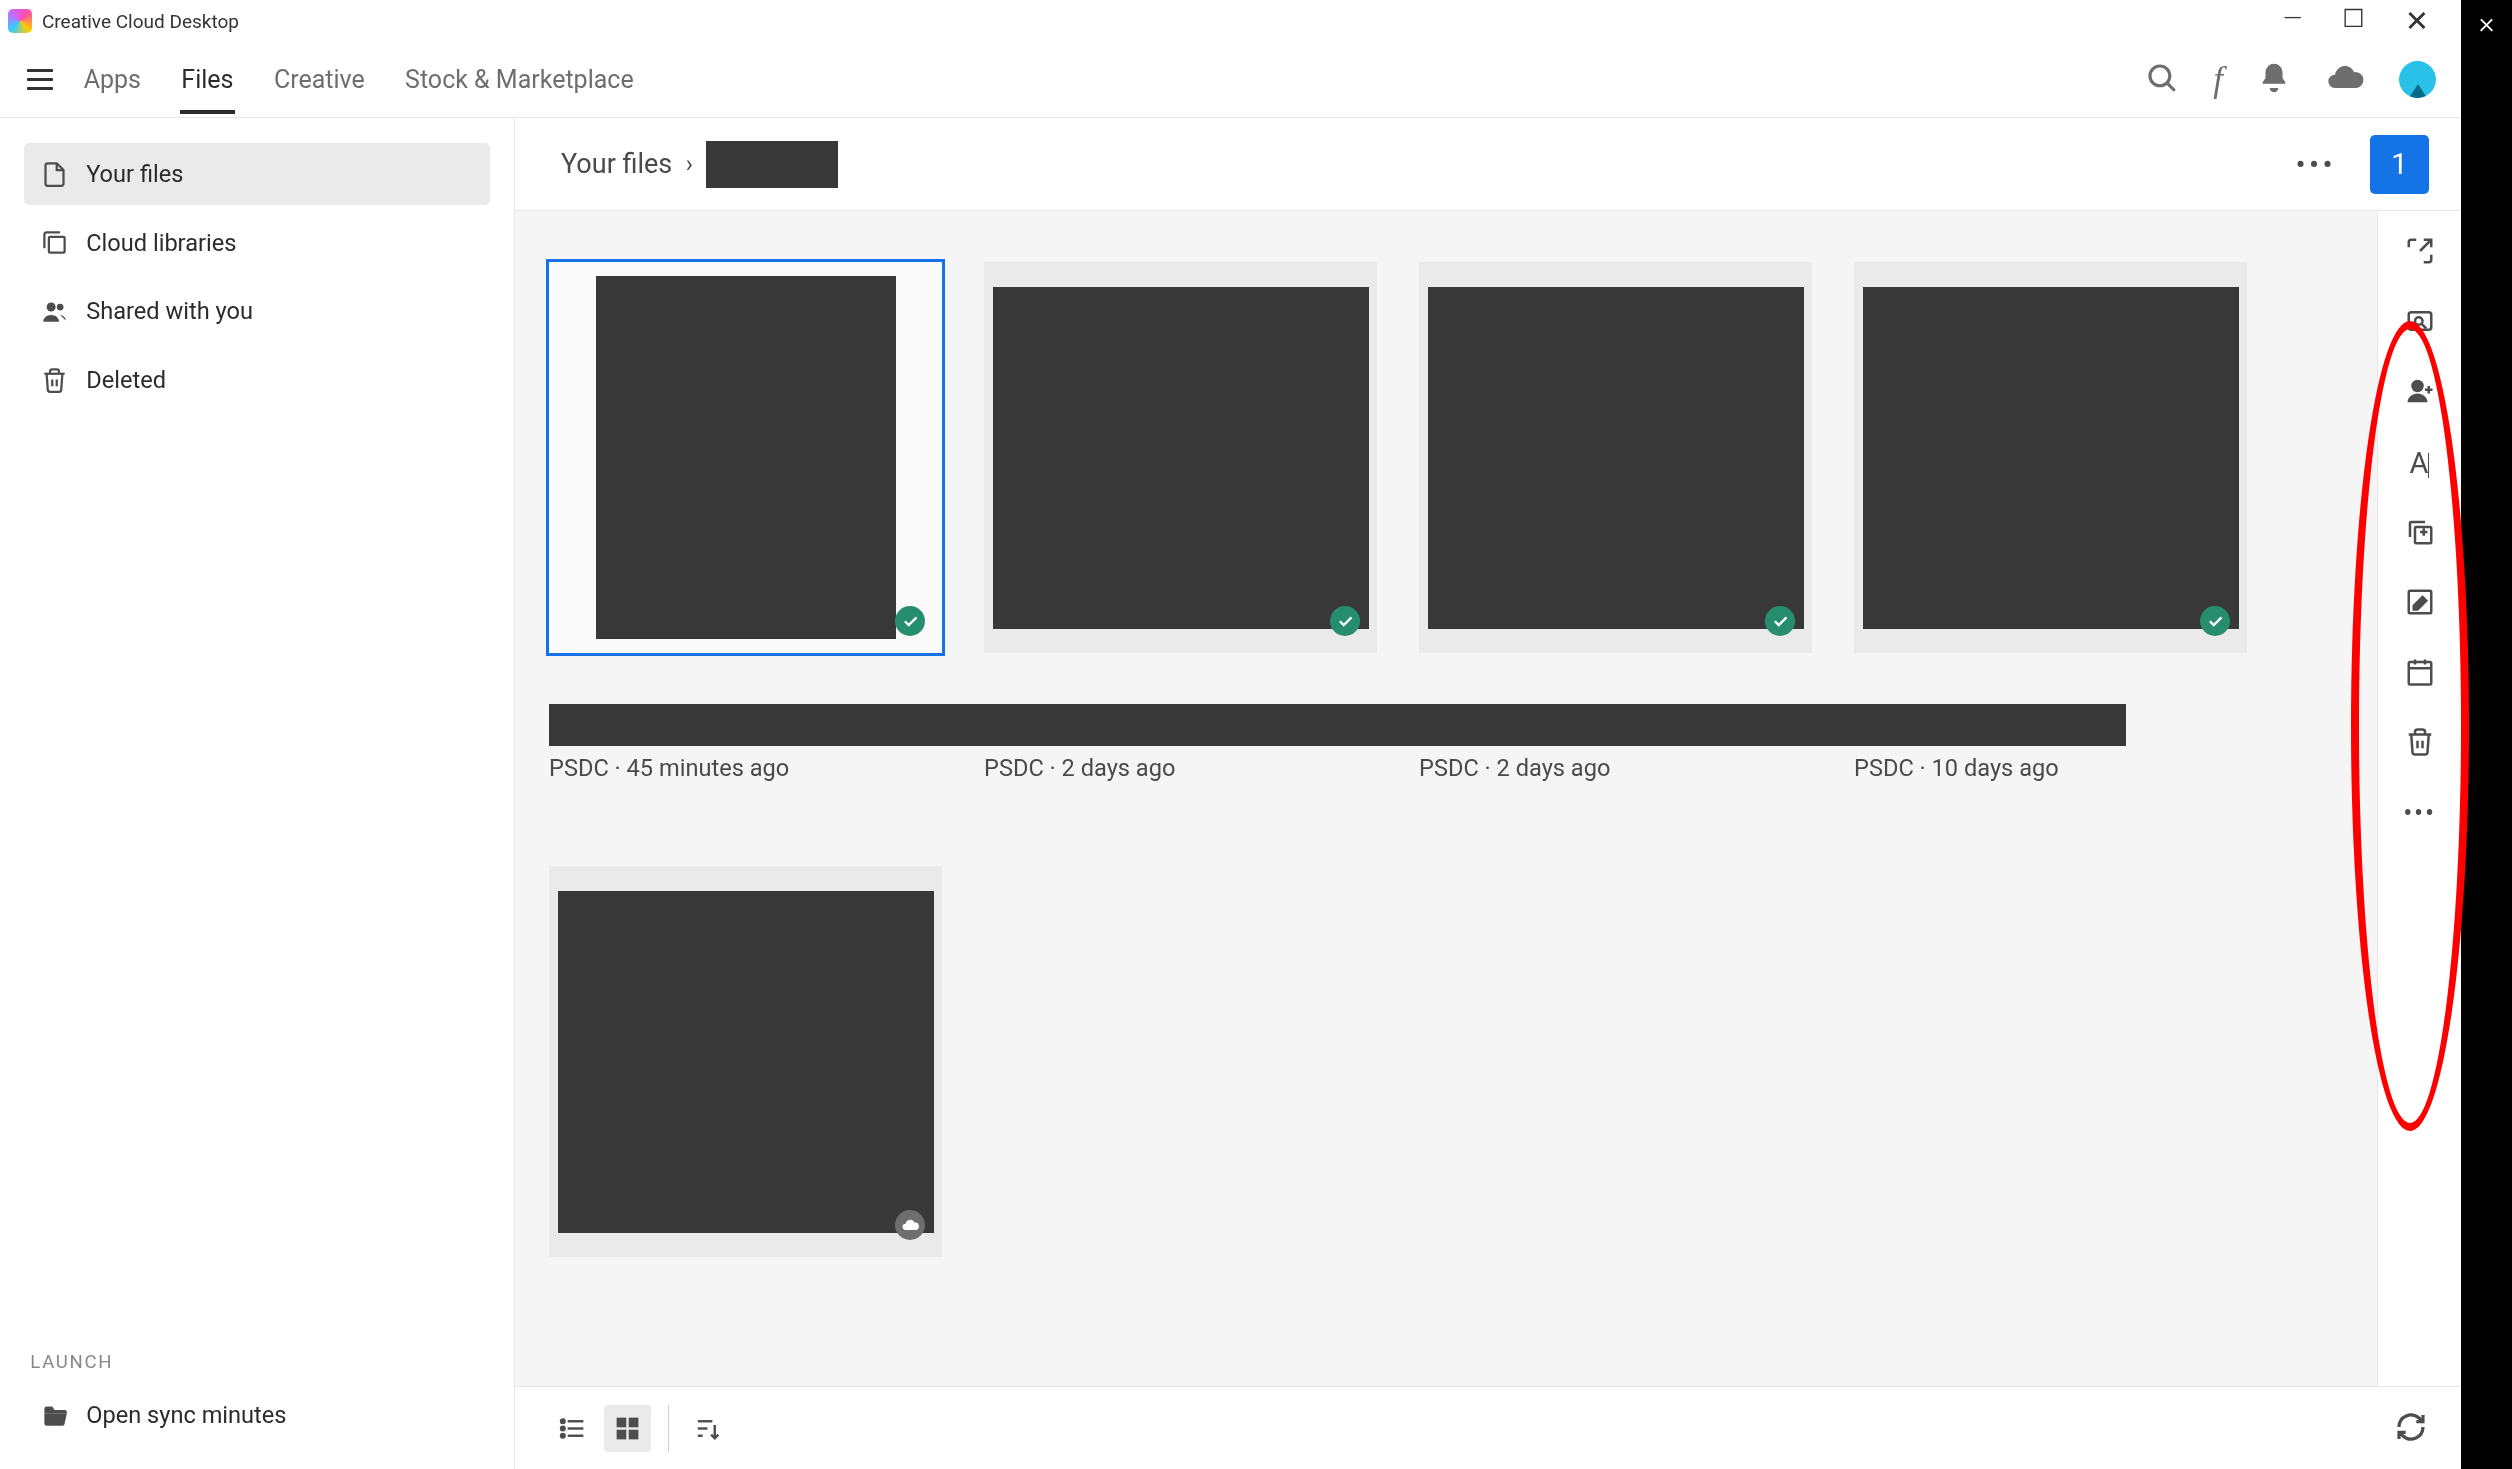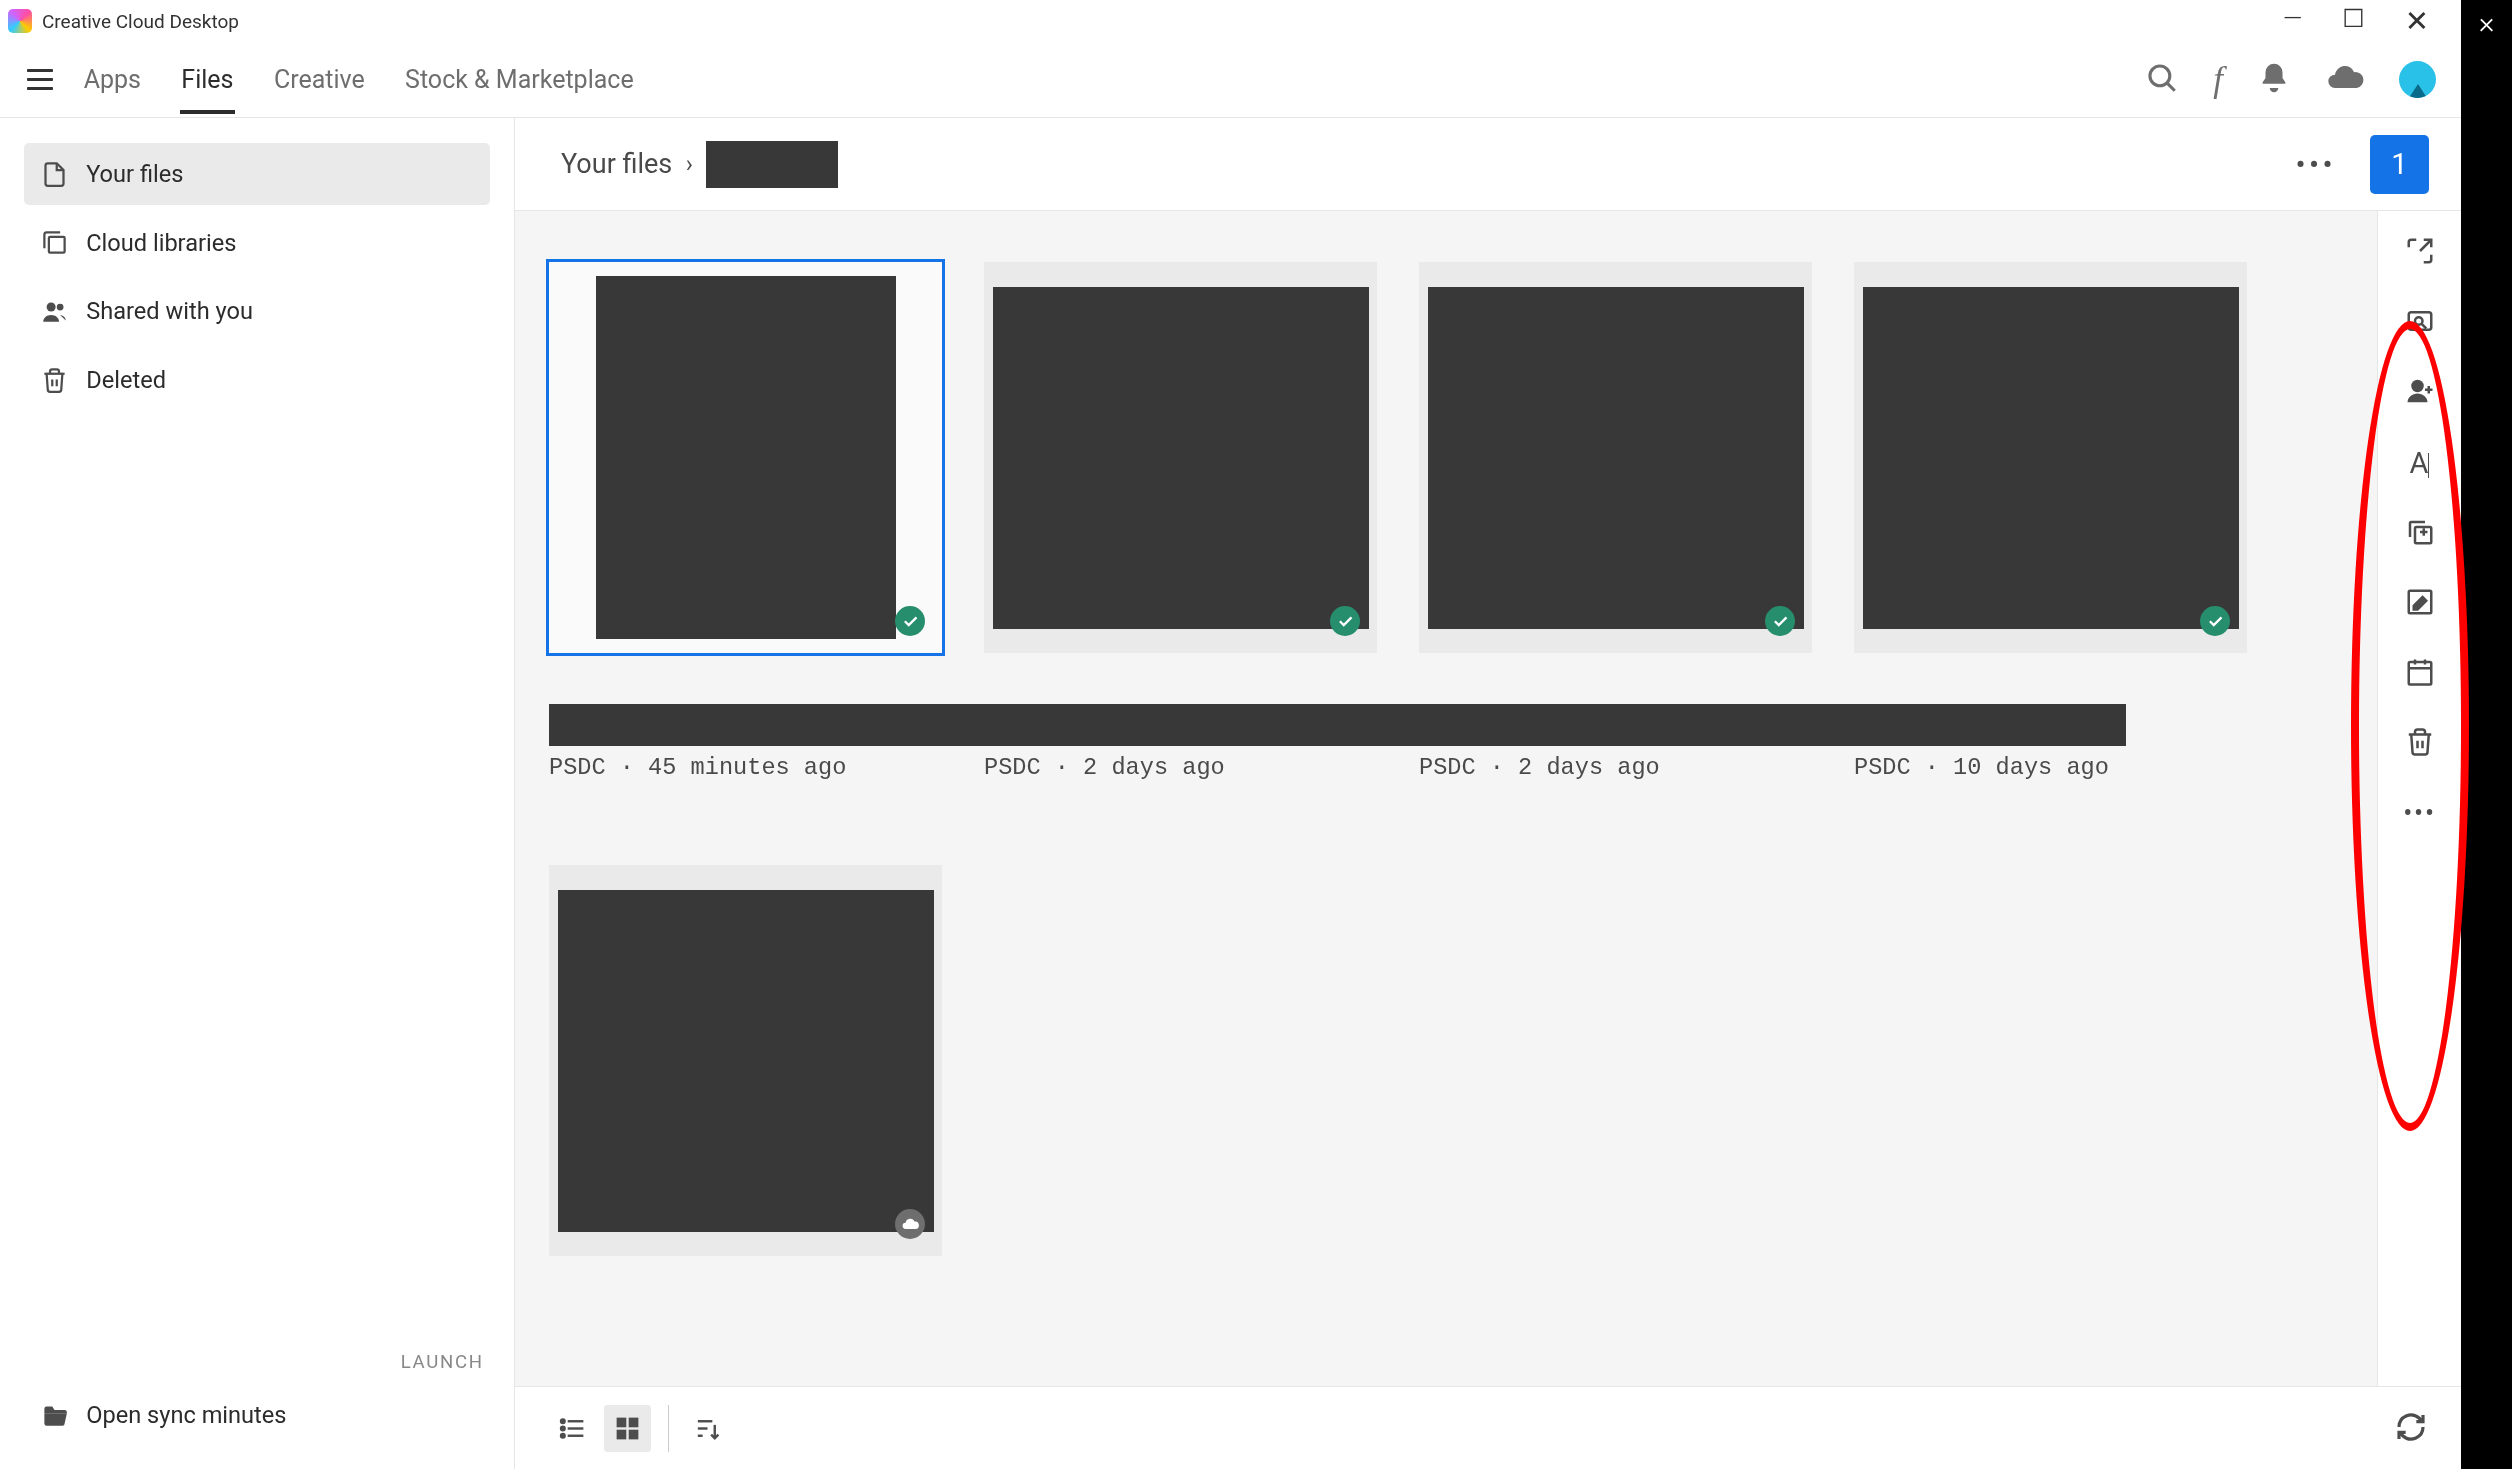--- a/index.html
+++ b/index.html
@@ -128,21 +128,20 @@
   }
   .side-item.active { background:#eaeaea; }
   .side-item svg, .side-item .si { width:27px; height:27px; flex:0 0 27px; }
 
   .sidebar .launch-label {
     margin-top: auto;
     font-size: 18.6px;
     letter-spacing: 1.7px;
     color: #888;
     padding: 0 6.7px 11.8px 6.7px;
-    text-align: right;
   }
 
   .content {
     flex:1; display:flex; flex-direction:column; min-width:0;
     border-left: 0.8px solid #e6e6e6;
   }
   .content-header {
     height: 93px;
     display:flex; align-items:center;
     padding: 0 32px 0 46px;
@@ -223,21 +222,21 @@
     background:#383838;
     margin-top: 51px;
   }
   .meta {
     font-size: 23.6px;
     color:#4a4a4a;
     padding-top: 8.4px;
     display:flex;
     gap: 42px;
   }
-  .meta span { width: 393px; font-family: Liberation Mono, monospace; }
+  .meta span { width: 393px; }
 
   .cell5 { margin-top: 84px; }
   .cell5 .card { height: 391px; width: 393px; background:#eaeaea; }
   .cell5 .thumb { width: 275px; height: 376px; }
 
   .right-rail {
     width: 84px;
     background:#fff;
     border-left: 0.8px solid #e6e6e6;
     display:flex; flex-direction:column; align-items:center;

